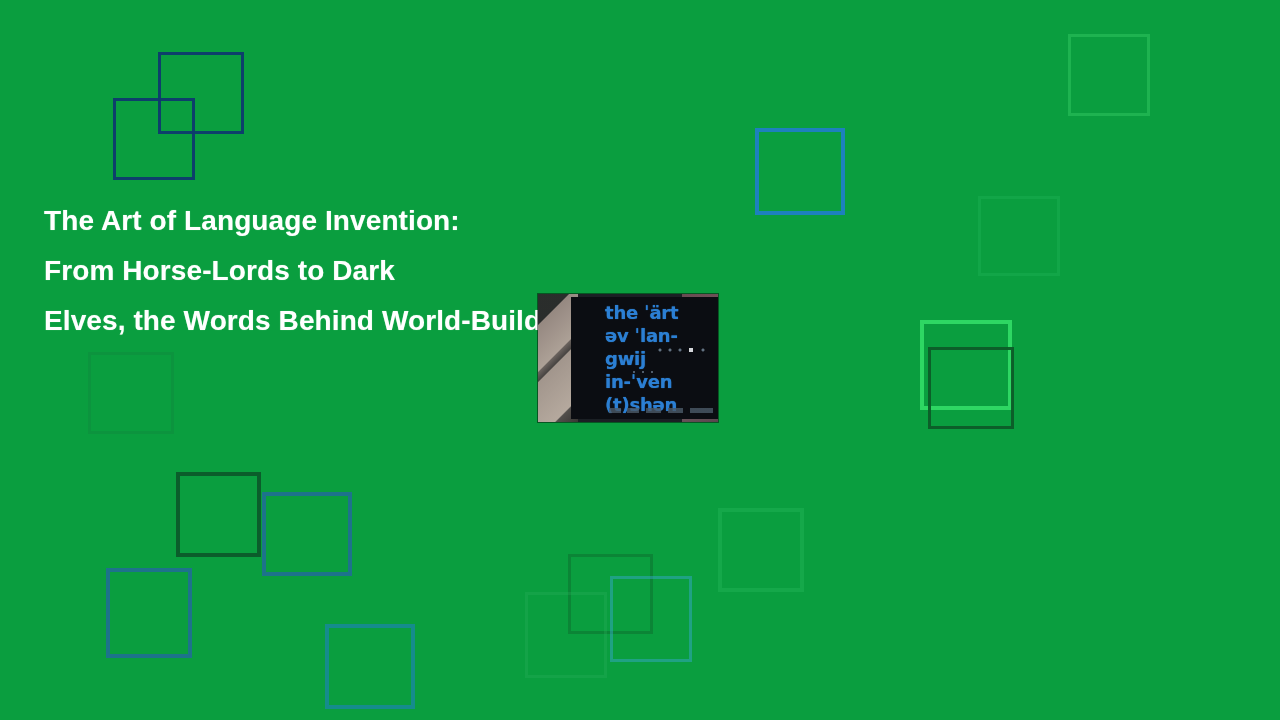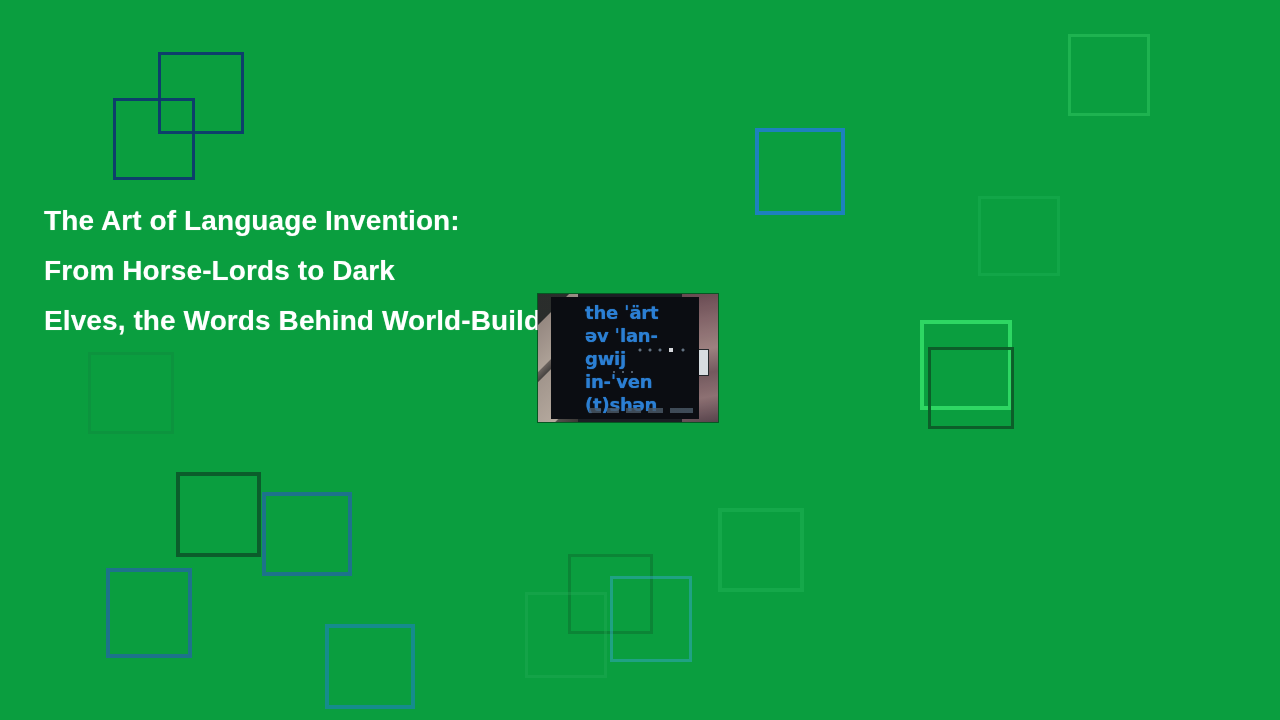--- a/index.html
+++ b/index.html
@@ -172,21 +172,21 @@
       <div class="sq" style="left: 978px; top: 196px; width: 82px; height: 80px; border: 3px solid rgb(41, 185, 92); opacity: 0.3;"></div>
     </div>
 
   <div id="title-block" style="color: rgb(255, 255, 255);">The Art of Language Invention:
 From Horse-Lords to Dark
 Elves, the Words Behind World-Building</div>
 
   <div id="cover">
     <div class="cover-photo-left"></div>
     <div class="cover-photo-right"></div>
-    <div class="cover-panel" style="background: rgb(11, 13, 18);">
+    <div class="cover-panel" style="background: rgb(11, 13, 18); margin-left: 20px;">
       <div class="cover-ipa" style="color: rgb(43, 127, 212);">the ˈärt
 əv ˈlan-
 gwij
 in-ˈven
 (t)shən</div>
       <div class="cover-dots"></div>
       <div class="cover-dots2"></div>
       <div class="cover-bottombar"></div>
     </div>
   </div>

